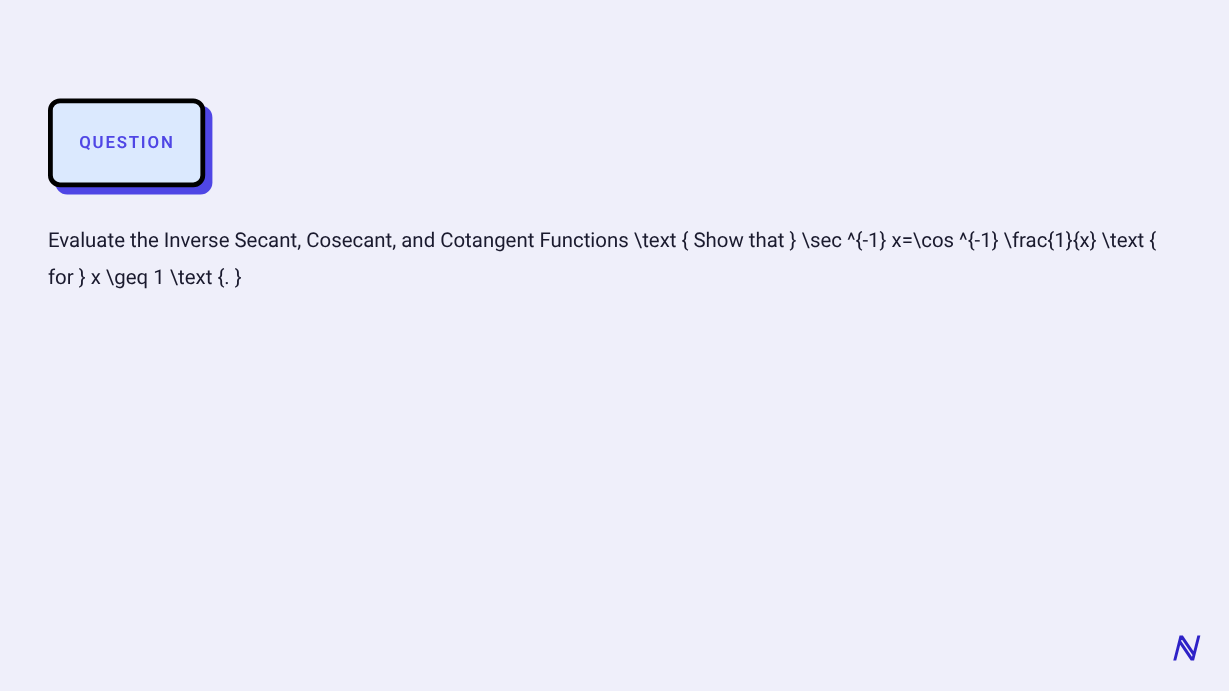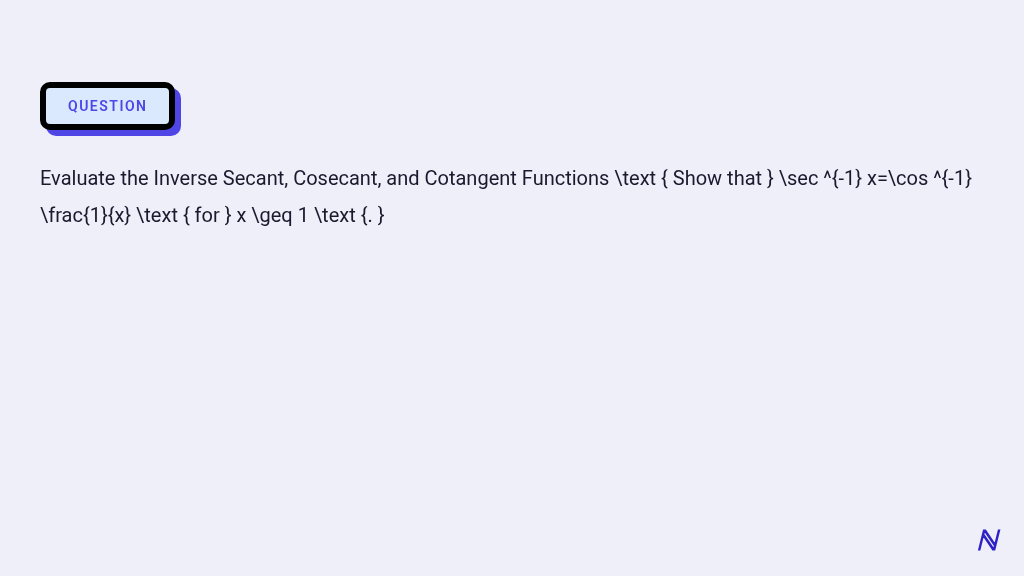--- a/index.html
+++ b/index.html
@@ -25,32 +25,32 @@
     left: 6px;
     width: 100%;
     height: 100%;
     background: #4f46e5;
     border-radius: 10px;
     z-index: 0;
   }
   .badge {
     position: relative;
     background: #dbe9fe;
-    border: 6px solid #000000;
+    border: 4px solid #000000;
     border-radius: 10px;
-    padding: 10px 22px;
+    padding: 25px 22px;
     color: #4f46e5;
     font-weight: 600;
     font-size: 14px;
     letter-spacing: 1.5px;
     z-index: 1;
   }
   .question-text {
     color: #1a1a2e;
-    font-size: 20px;
+    font-size: 17px;
     line-height: 1.85;
     font-weight: 400;
     max-width: 960px;
   }
   .logo {
     position: absolute;
     bottom: 18px;
     right: 26px;
     color: #2e22c7;
     font-weight: 700;

